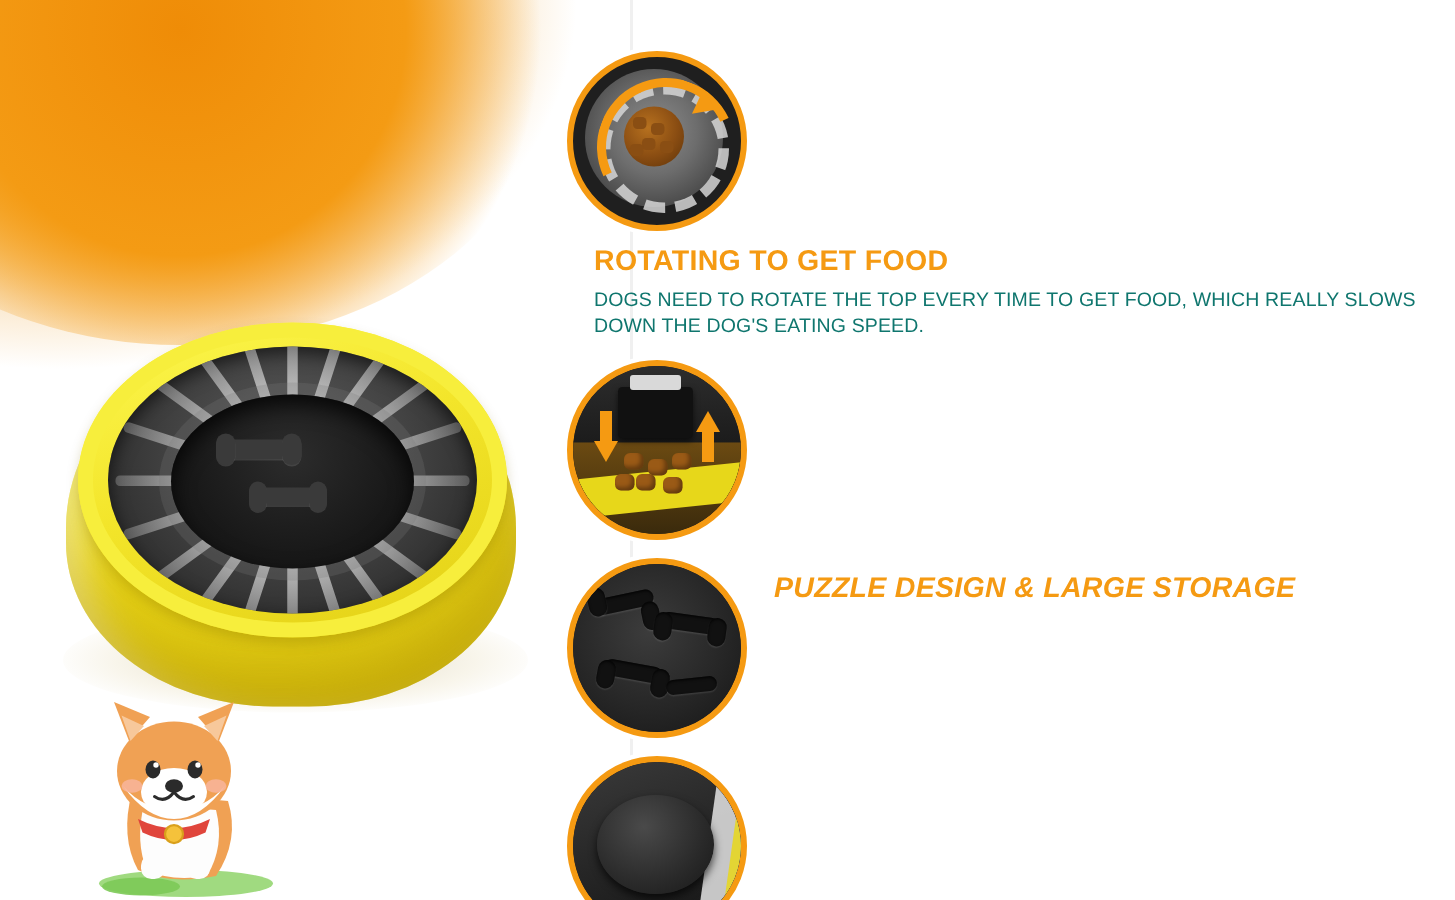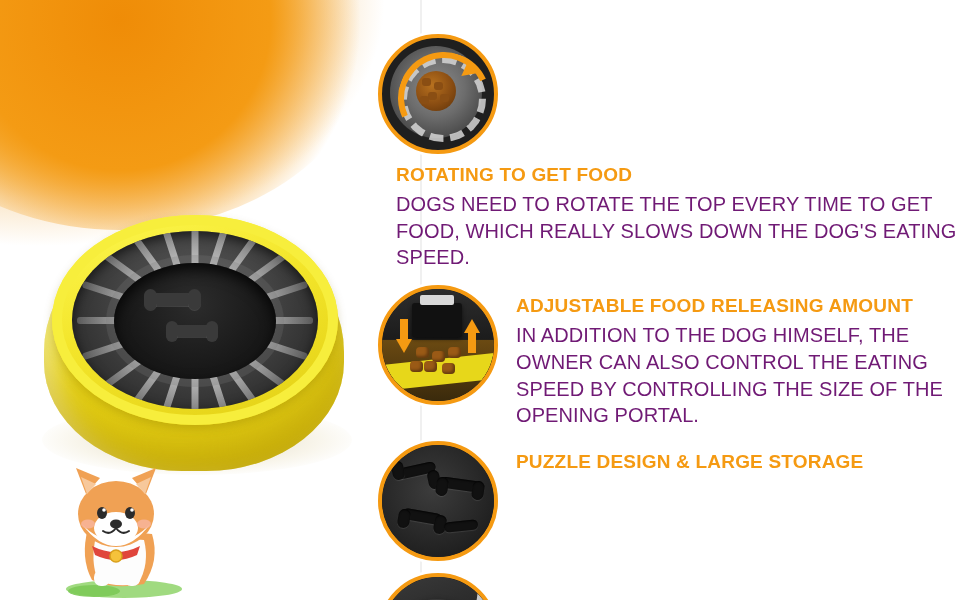--- a/index.html
+++ b/index.html
@@ -91,27 +91,27 @@
     overflow:hidden;
     box-shadow:0 0 0 3px #ffffff;
   }
   .badge .inner{position:absolute;inset:0;border-radius:50%;overflow:hidden;}
   .feature-text{flex:1 1 auto;padding-left:18px;padding-top:10px;}
   .f-title{
     color:#f59a12;font-size:19px;font-weight:bold;letter-spacing:.2px;
     line-height:1.15;margin:0 0 5px 0;text-transform:uppercase;
   }
   .f-body{
-    color:#701a75;font-size:20px;line-height:1.34;margin:0;text-transform:uppercase;
+    color:#0f766e;font-size:13px;line-height:1.34;margin:0;text-transform:uppercase;
     letter-spacing:.1px;
   }
   
   .row1{margin-top:10px;flex-direction:column;}
   .row2{margin-top:14px;}
-  .row3{margin-top:12px;}
+  .row3{margin-top:12px;font-style:italic;}
   .row4{margin-top:12px;}
 
   
   .b1-disc{position:absolute;left:8px;top:8px;width:92px;height:92px;border-radius:50%;
     background:radial-gradient(circle at 50% 45%, #8d8d8d 0%, #6d6d6d 42%, #4a4a4a 75%, #303030 100%);}
   .b1-ring{position:absolute;left:18px;top:18px;width:72px;height:72px;border-radius:50%;
     border:7px dashed #d6d6d6;opacity:.85;}
   .b1-center{position:absolute;left:34px;top:33px;width:40px;height:40px;border-radius:50%;
     background:radial-gradient(circle at 40% 35%, #b7711f 0%, #8a4d12 55%, #5d3208 100%);}
   .kib{position:absolute;width:9px;height:8px;border-radius:3px;background:#8a4e13;}
@@ -272,24 +272,20 @@
               </svg>
           </div>
           <div class="arrow-up">
             <svg width="16" height="34" viewBox="0 0 16 34">
                 <rect x="4" y="12" width="8" height="22" fill="#f59a12"></rect>
                 <polygon points="0,14 16,14 8,0" fill="#f59a12"></polygon>
               </svg>
           </div>
         </div>
       </div>
-      <div class="feature-text">
-        <p class="f-title">ADJUSTABLE FOOD RELEASING AMOUNT</p>
-        <p class="f-body">IN ADDITION TO THE DOG HIMSELF, THE OWNER CAN ALSO CONTROL THE EATING SPEED BY CONTROLLING THE SIZE OF THE OPENING PORTAL.</p>
-      </div>
     </div>
 
     <div class="feature row3">
       <div class="badge">
         <div class="inner">
           <div class="b3-bg"></div>
           <div class="b3-bone" style="left:14px;top:20px;width:40px;height:11px;transform:rotate(-12deg);"></div>
           <div class="b3-bone" style="left:10px;top:16px;width:12px;height:19px;border-radius:6px;transform:rotate(-12deg);"></div>
           <div class="b3-bone" style="left:46px;top:25px;width:12px;height:19px;border-radius:6px;transform:rotate(-12deg);"></div>
           <div class="b3-bone" style="left:58px;top:34px;width:40px;height:11px;transform:rotate(8deg);"></div>

